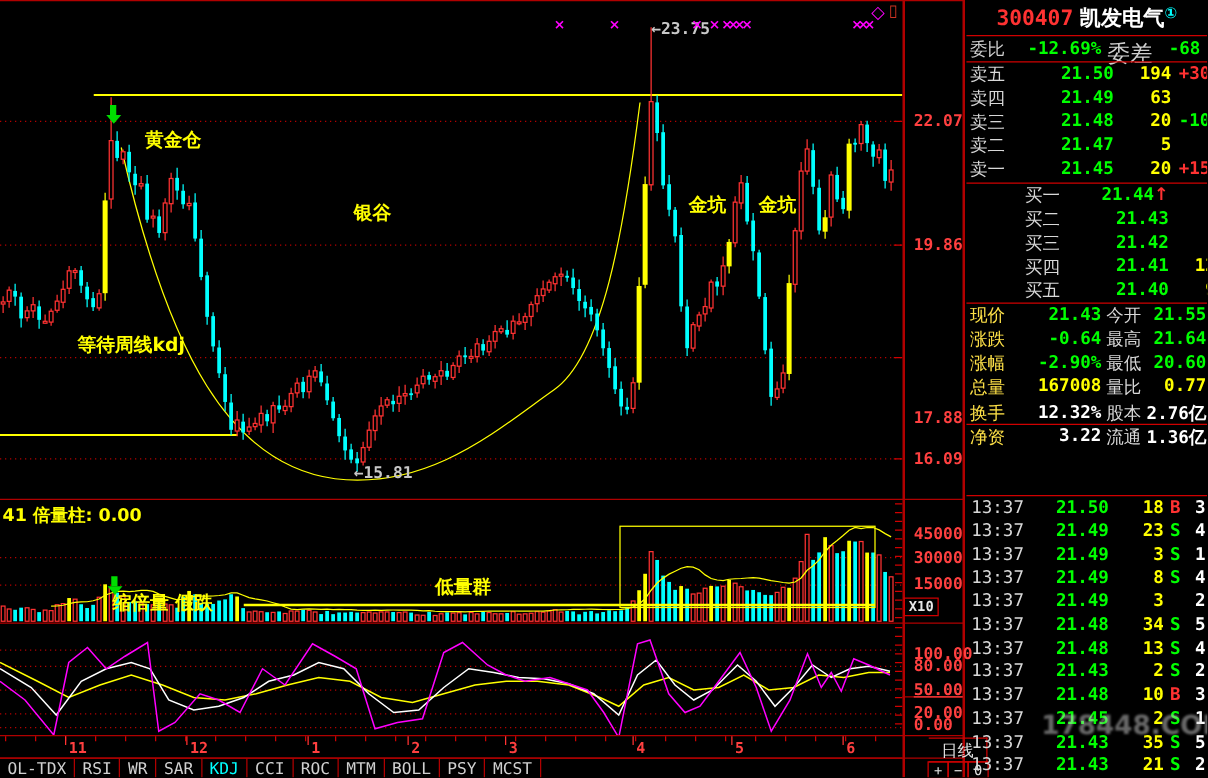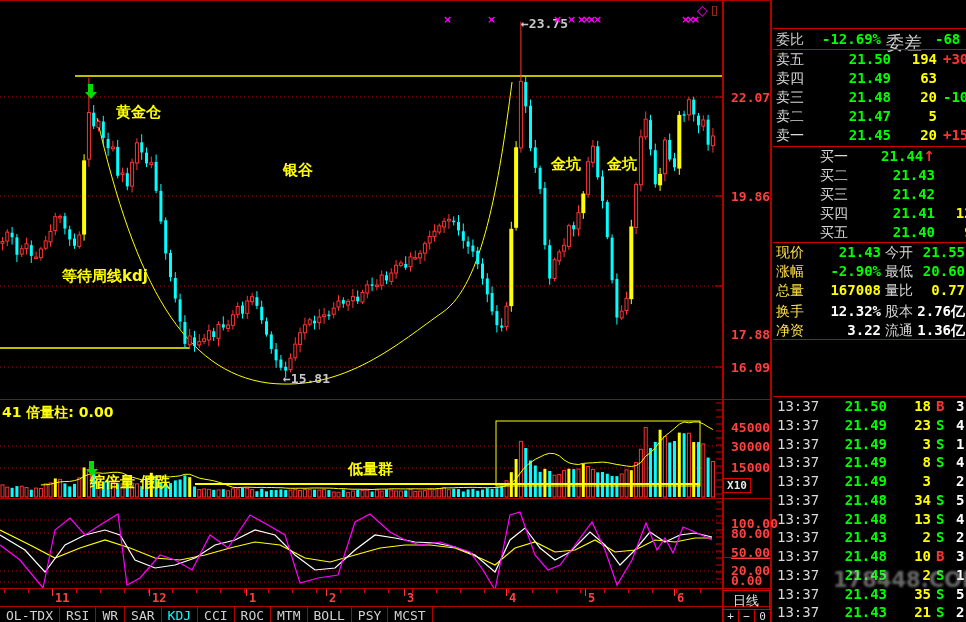--- a/index.html
+++ b/index.html
@@ -31,21 +31,21 @@
   .inforow{position:relative;height:19px;font:bold 14px "DejaVu Sans Mono",monospace;}
   .inforow .l1{position:absolute;left:3px;color:#fde047;font-family:"DejaVu Sans",sans-serif;font-weight:normal;}
   .inforow .v1{position:absolute;left:40px;width:68px;text-align:right;}
   .inforow .l2{position:absolute;left:112px;color:#d8d8d8;font-family:"DejaVu Sans",sans-serif;font-weight:normal;}
   .inforow .v2{position:absolute;left:118px;width:74px;text-align:right;}
   
   #toolbar{position:absolute;left:0;top:606px;width:722px;height:16px;border-top:1px solid #b00000;display:flex;}
   .tbitem{font:13px "DejaVu Sans Mono",monospace;color:#d0d0d0;padding:1px 6px 0 6px;border-right:1px solid #b00000;cursor:pointer;}
   .tbitem.active{color:#00ffff;}
   
-  .cornerbtn{position:absolute;color:#e0e0e0;font:13px "DejaVu Sans",sans-serif;text-align:center;}
+  .cornerbtn{position:absolute;color:#e0e0e0;font:13px "DejaVu Sans",sans-serif;text-align:center;margin-left:20px;}
   .garrow-head{width:0;height:0;border-left:6px solid transparent;border-right:6px solid transparent;border-top:7px solid #00dd00;position:absolute;}
   .garrow-stem{width:5px;height:8px;background:#00dd00;position:absolute;}
   #watermark{position:absolute;left:833px;top:568px;width:140px;color:rgba(205,205,205,.5);
     font:bold 21px "DejaVu Sans",sans-serif;filter:blur(1px);letter-spacing:0px;}
   .tlmonth{position:absolute;top:591px;color:#ff4040;font:bold 12px "DejaVu Sans Mono",monospace;}
 </style>
 </head>
 <body>
 
 <div id="app">
@@ -663,20 +663,24 @@
       <div class="tbitem active">KDJ</div>
       <div class="tbitem">CCI</div>
       <div class="tbitem">ROC</div>
       <div class="tbitem">MTM</div>
       <div class="tbitem">BOLL</div>
       <div class="tbitem">PSY</div>
       <div class="tbitem">MCST</div>
     </div>
 
   <div id="rpanel">
+    <div class="abs" style="left:0;top:3px;width:193px;text-align:center;white-space:nowrap;">
+      <span class="r" style="font:bold 17px 'DejaVu Sans Mono',monospace;">300407</span>
+      <span class="w" style="font:bold 17px 'DejaVu Sans',sans-serif;">凯发电气</span><span class="c" style="font:bold 12px 'DejaVu Sans',sans-serif;vertical-align:top;">①</span>
+    </div>
     <div class="hline" style="left:0;top:28px;width:193px;background:#d00000;"></div>
     <div class="abs" style="left:0;top:31px;width:193px;height:18px;">
       <span class="abs gy" style="left:3px;font-size:14px;">委比</span>
       <span class="abs g mono" style="left:36px;width:72px;text-align:right;font-weight:bold;font-size:14px;">-12.69%</span>
       <span class="abs gy" style="left:113px;font-size:18px;">委差</span>
       <span class="abs g mono" style="left:162px;width:40px;font-weight:bold;font-size:14px;">-68</span>
     </div>
     <div class="hline" style="left:0;top:49px;width:193px;background:#d00000;"></div>
     <div id="asks" class="abs" style="left:0;top:50px;width:193px;">
         <div class="obrow">
@@ -743,20 +747,26 @@
           <span class="delta mono w"></span>
         </div>
       </div>
     <div class="hline" style="left:0;top:242px;width:193px;background:#d00000;"></div>
     <div id="qinfo" class="abs" style="left:0;top:244px;width:193px;">
         <div class="inforow">
           <span class="l1">现价</span>
           <span class="v1 g">21.43</span>
           <span class="l2">今开</span>
           <span class="v2 g">21.55</span>
+        </div>
+        <div class="inforow">
+          <span class="l1">涨跌</span>
+          <span class="v1 g">-0.64</span>
+          <span class="l2">最高</span>
+          <span class="v2 g">21.64</span>
         </div>
         <div class="inforow">
           <span class="l1">涨幅</span>
           <span class="v1 g">-2.90%</span>
           <span class="l2">最低</span>
           <span class="v2 g">20.60</span>
         </div>
         <div class="inforow">
           <span class="l1">总量</span>
           <span class="v1 y">167008</span>

